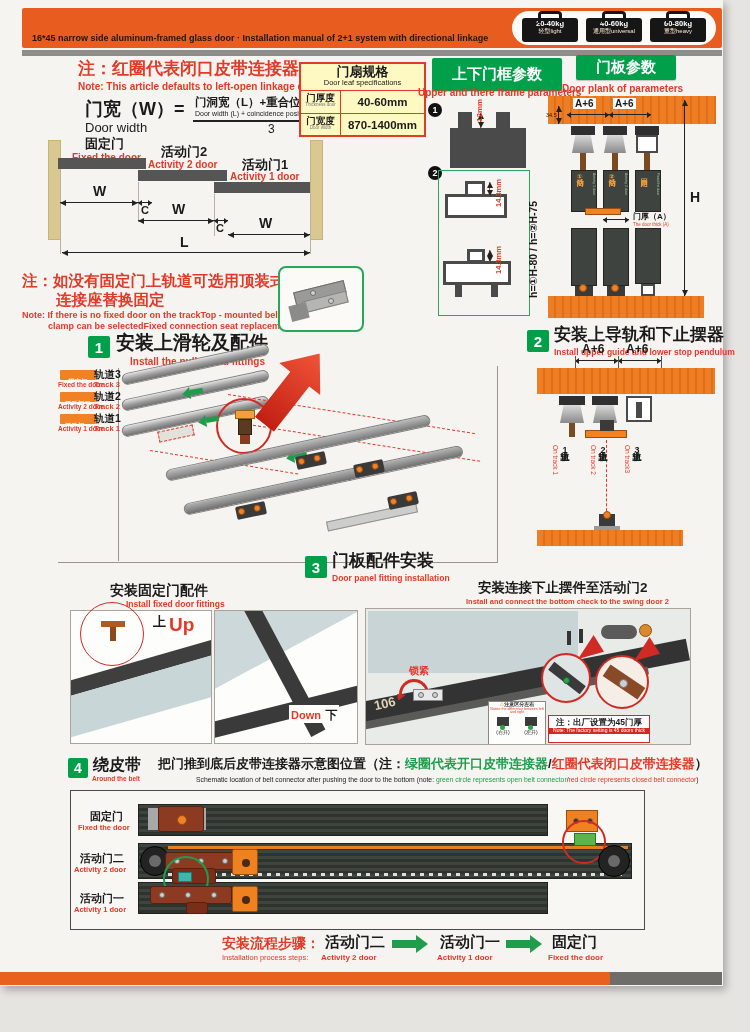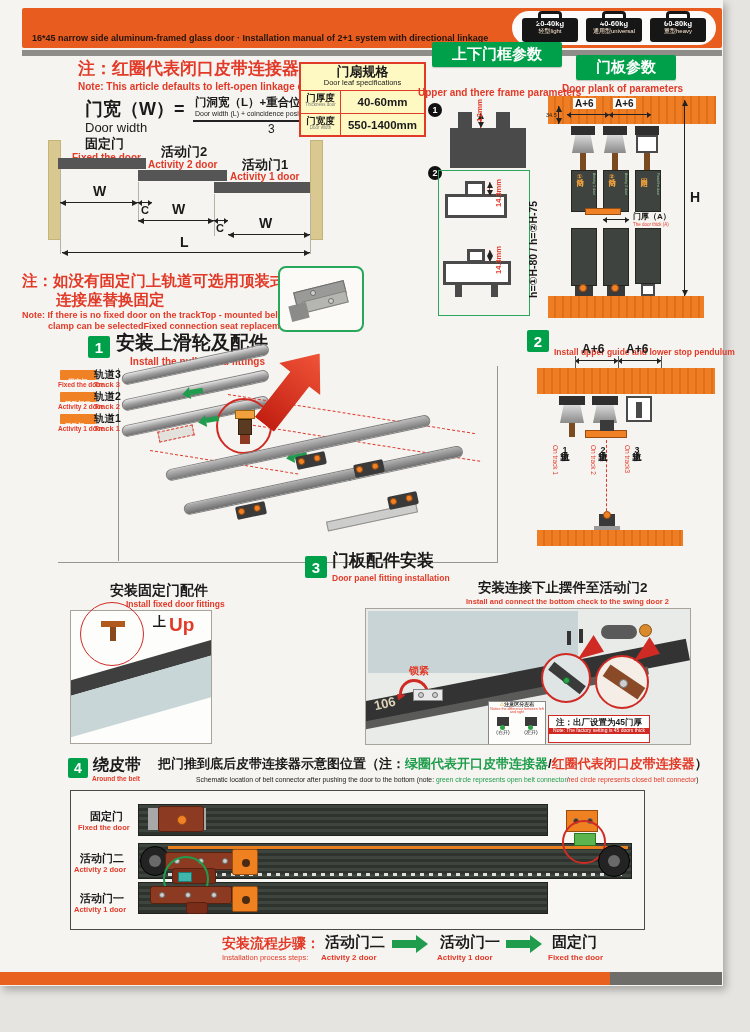--- a/index.html
+++ b/index.html
@@ -122,21 +122,21 @@
         <div class="t b" style="font-size:9.5px;margin-top:2px">门厚度</div>
         <div class="t" style="font-size:4.5px;color:#777">Thickness door</div>
       </div>
       <div class="t b" style="flex:1;text-align:center;font-size:11.5px;padding-top:5px">40-60mm</div>
     </div>
     <div style="display:flex;height:23px">
       <div style="width:40px;border-right:1.5px solid #e23a28;text-align:center">
         <div class="t b" style="font-size:9.5px;margin-top:2px">门宽度</div>
         <div class="t" style="font-size:4.5px;color:#777">Door width</div>
       </div>
-      <div class="t b" style="flex:1;text-align:center;font-size:11.5px;padding-top:5px">550-1400mm</div>
+      <div class="t b" style="flex:1;text-align:center;font-size:11.5px;padding-top:5px">870-1400mm</div>
     </div>
   </div>
 
   <div class="a wall" style="left:48px;top:140px;width:13px;height:100px"></div>
   <div class="a wall" style="left:310px;top:140px;width:13px;height:100px"></div>
   <div class="a t b" style="left:85px;top:137px;font-size:13px">固定门</div>
   <div class="a t b red" style="left:72px;top:152px;font-size:10px">Fixed the door</div>
   <div class="a darkbar" style="left:58px;top:158px;width:88px;height:11px"></div>
   <div class="a t b" style="left:161px;top:145px;font-size:13px">活动门2</div>
   <div class="a t b red" style="left:148px;top:159px;font-size:10px">Activity 2 door</div>
@@ -236,21 +236,21 @@
     <div class="a" style="left:178px;top:138px;width:30px;height:13px;background:#3a3a3a;border-radius:2px;transform:rotate(-12deg)">
       <div class="odot" style="left:2px;top:2px;width:7px;height:7px"></div>
       <div class="odot" style="left:18px;top:2px;width:7px;height:7px"></div>
       </div>
     <div class="a" style="left:330px;top:128px;width:30px;height:13px;background:#3a3a3a;border-radius:2px;transform:rotate(-12deg)">
       <div class="odot" style="left:2px;top:2px;width:7px;height:7px"></div>
       <div class="odot" style="left:18px;top:2px;width:7px;height:7px"></div>
       </div>
   </div>
 
-  <div class="a gbadge" style="left:432px;top:42px;width:130px;height:25px;font-size:15px">
+  <div class="a gbadge" style="left:432px;top:58px;width:130px;height:33px;font-size:15px">
     <span>上下门框参数</span>
     </div>
   <div class="a t b red" style="left:418px;top:87px;font-size:10px">Upper and there frame parameters</div>
   <div class="a numc" style="left:428px;top:103px">1</div>
   <div class="a" style="left:450px;top:110px;width:76px;height:58px">
     <div class="a profile" style="left:8px;top:2px;width:14px;height:20px"></div>
     <div class="a profile" style="left:46px;top:2px;width:14px;height:20px"></div>
     <div class="a profile" style="left:0;top:18px;width:76px;height:40px"></div>
     <div class="vdim" style="left:30px;top:3px;height:15px;border-left-color:#e23a28"></div>
   </div>
@@ -315,20 +315,21 @@
   <div class="odot" style="left:579px;top:284px;width:8px;height:8px"></div>
   <div class="a" style="left:607px;top:286px;width:18px;height:10px;background:#3a3a3a"></div>
   <div class="odot" style="left:611px;top:284px;width:8px;height:8px"></div>
   <div class="a" style="left:641px;top:284px;width:14px;height:12px;border:2px solid #4a4a4a;background:#fff"></div>
   <div class="a railstripe" style="left:548px;top:296px;width:156px;height:22px"></div>
   <div class="a t b" style="left:528px;top:298px;font-size:10.5px;transform:rotate(-90deg);transform-origin:left top">h=①H-80 / h=②H-75</div>
   <div class="vdim" style="left:684px;top:100px;height:196px"></div>
   <div class="a t b" style="left:690px;top:190px;font-size:14px">H</div>
 
   <div class="a stepnum" style="left:527px;top:330px;width:22px;height:22px;font-size:15px">2</div>
+  <div class="a t b" style="left:554px;top:326px;font-size:17px">安装上导轨和下止摆器</div>
   <div class="a t b red" style="left:554px;top:348px;font-size:8.5px">Install upper guide and lower stop pendulum</div>
   <div class="a t b" style="left:582px;top:343px;font-size:12px">A+6</div>
   <div class="a t b" style="left:626px;top:343px;font-size:12px">A+6</div>
   <div class="hdim small" style="left:575px;top:360px;width:43px"></div>
   <div class="hdim small" style="left:618px;top:360px;width:43px"></div>
   <div class="extl" style="left:575px;top:356px;height:12px;border-color:#555"></div>
   <div class="extl" style="left:618px;top:356px;height:12px;border-color:#555"></div>
   <div class="extl" style="left:661px;top:356px;height:12px;border-color:#555"></div>
   <div class="a railstripe" style="left:537px;top:368px;width:178px;height:26px"></div>
   <div class="hanger-clamp" style="left:559px;top:396px;width:26px;height:9px"></div>
@@ -370,20 +371,29 @@
 
   <div class="a panel" style="left:70px;top:610px;width:142px;height:134px;overflow:hidden">
     <div class="a" style="left:-10px;top:48px;width:170px;height:15px;background:#3f3f3f;transform:rotate(-16deg)"></div>
     <div class="a" style="left:-10px;top:64px;width:170px;height:40px;background:#c9d6d8;transform:rotate(-16deg)"></div>
     <div class="a" style="left:30px;top:10px;width:24px;height:6px;background:#b05a1e"></div>
     <div class="a" style="left:39px;top:16px;width:6px;height:14px;background:#8a4a1e"></div>
     <div class="a t b" style="left:82px;top:4px;font-size:13px">上</div>
     <div class="a t b red" style="left:98px;top:4px;font-size:19px">Up</div>
   </div>
   <div class="rcirc" style="left:80px;top:602px;width:64px;height:64px;border-width:1.5px"></div>
+  <div class="a panel" style="left:214px;top:610px;width:144px;height:134px;overflow:hidden">
+    <div class="a" style="left:0;top:0;width:144px;height:134px;background:#ccd8da;clip-path:polygon(0 0,100% 0,0 58%)"></div>
+    <div class="a" style="left:40px;top:-14px;width:150px;height:16px;background:#3a3a3a;transform:rotate(62deg);transform-origin:left top"></div>
+    <div class="a" style="left:-6px;top:92px;width:160px;height:16px;background:#3a3a3a;transform:rotate(-14deg)"></div>
+    <div class="a" style="left:74px;top:94px;background:#fdfdfb;padding:0 2px">
+      <span class="t b red" style="font-size:11px">Down</span>
+      <span class="t b" style="font-size:12px">下</span>
+    </div>
+  </div>
 
   <div class="a t b" style="left:478px;top:581px;font-size:13.5px">安装连接下止摆件至活动门2</div>
   <div class="a t b red" style="left:466px;top:598px;font-size:7.5px">Install and connect the bottom check to the swing door 2</div>
   <div class="a panel" style="left:365px;top:608px;width:326px;height:137px;overflow:hidden;background:#e9ebe9">
     <div class="a" style="left:2px;top:2px;width:210px;height:62px;background:#c9d4d6"></div>
     <div class="a" style="left:-15px;top:62px;width:340px;height:22px;background:#333;transform:rotate(-11deg)"></div>
     <div class="a" style="left:-15px;top:86px;width:300px;height:8px;background:#5a5a58;transform:rotate(-11deg)"></div>
     <div class="a t b red" style="left:43px;top:56px;font-size:10px">锁紧</div>
     <div class="a" style="left:33px;top:70px;width:30px;height:15px;border:3px solid #cf2b24;border-bottom:none;border-radius:15px 15px 0 0"></div>
     <div class="redtri" style="left:30px;top:84px;width:9px;height:8px;transform:rotate(200deg)"></div>

